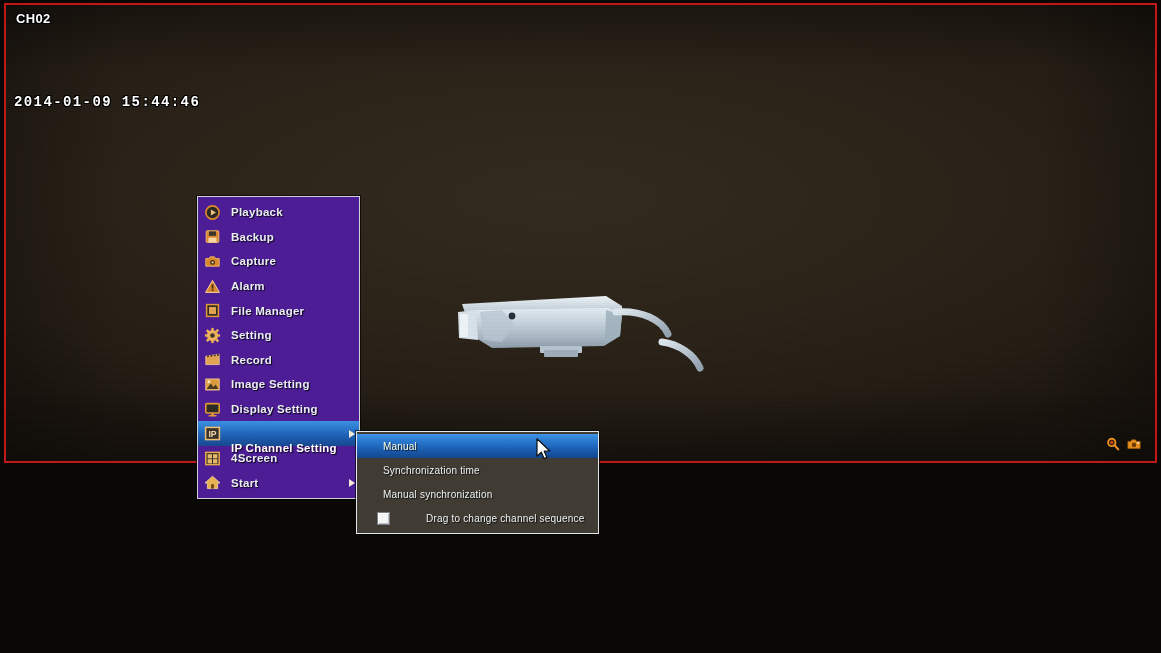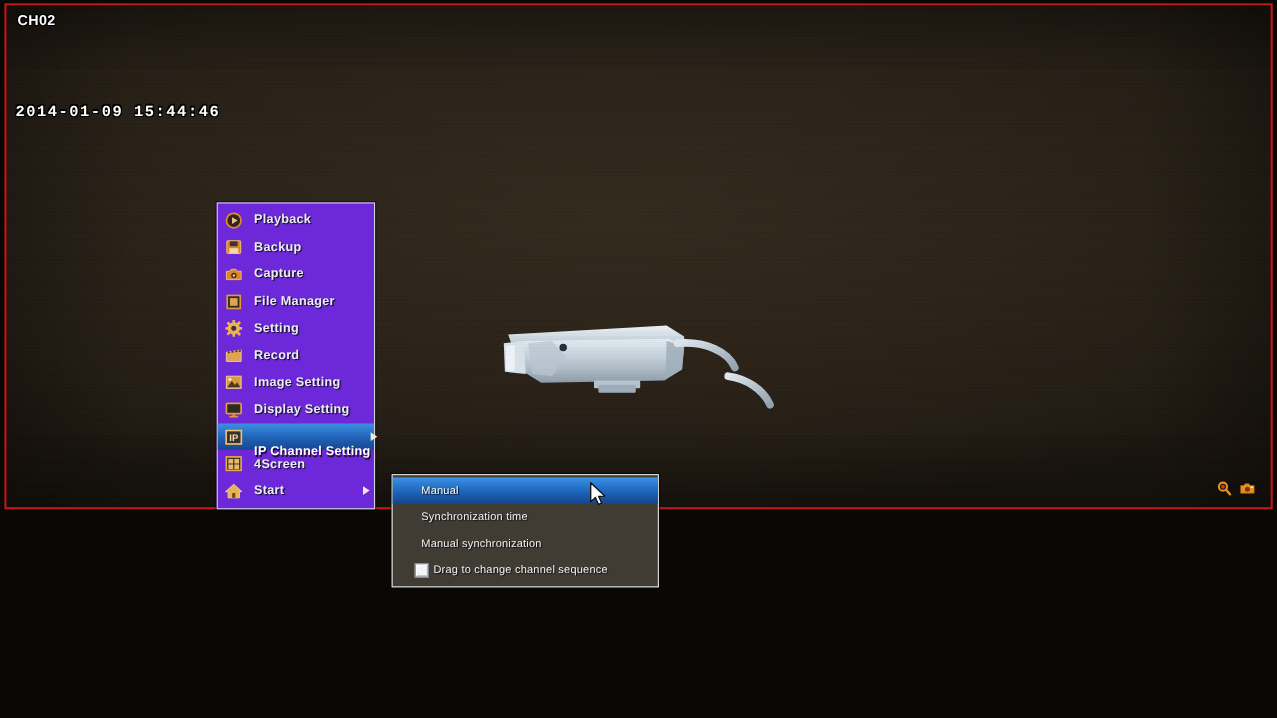--- a/index.html
+++ b/index.html
@@ -92,24 +92,24 @@
     display: flex;
     gap: 7px;
     align-items: center;
   }
   #osd-tools .tool { width: 14px; height: 14px; display:block; }
 
   
   #main-menu {
     position: absolute;
     left: 197px;
-    top: 184px;
-    width: 144px;
+    top: 196px;
+    width: 163px;
     box-sizing: border-box;
-    background: #6d28d9;
+    background: #4c1d95;
     border: 1px solid #cfd2d6;
     box-shadow: 0 0 0 1px rgba(0,0,0,0.65);
     padding: 3px 0 3px 0;
     user-select: none;
   }
   .mi {
     position: relative;
     display: flex;
     align-items: center;
     height: 24.6px;
@@ -172,20 +172,21 @@
     letter-spacing: 0.2px;
     text-shadow: 1px 1px 1px rgba(0,0,0,0.8);
     white-space: nowrap;
   }
   .smi.sel {
     background: linear-gradient(180deg, #3f93e5 0%, #2a7ad0 28%, #1a5cb0 66%, #14478d 100%);
   }
   .smi.sel .lbl { color: #fdfbe6; }
   .smi.check {
     padding-left: 20px;
+    gap: 32px;
   }
   .smi.check .cbx {
     width: 11px;
     height: 11px;
     flex: 0 0 11px;
     margin-right: 4px;
     background: #f3f5f7;
     border: 1px solid #7b7f85;
     box-shadow: inset 1px 1px 0 #ffffff, inset -1px -1px 0 #b9bcc0;
     display: block;
@@ -287,20 +288,28 @@
 
     <div class="mi">
       <svg class="ico" viewBox="0 0 17 17" xmlns="http://www.w3.org/2000/svg">
         <path d="M1.8 5.6 H5 L6.2 3.8 H10.4 L11.6 5.6 H15.2 V13.2 H1.8 Z" fill="#d9862c" stroke="#f0b96c" stroke-width="0.9"></path>
         <circle cx="8.6" cy="9.4" r="2.4" fill="#3a2c16"></circle>
         <circle cx="8.6" cy="9.4" r="1.1" fill="#f3cd95"></circle>
       </svg>
       <span class="lbl">Capture</span>
     </div>
 
+    <div class="mi">
+      <svg class="ico" viewBox="0 0 17 17" xmlns="http://www.w3.org/2000/svg">
+        <path d="M8.5 2.4 L15.4 14.4 H1.6 Z" fill="#d9862c" stroke="#f6d09a" stroke-width="1"></path>
+        <rect x="7.7" y="6.4" width="1.7" height="4.2" fill="#3a2c16"></rect>
+        <rect x="7.7" y="11.4" width="1.7" height="1.6" fill="#3a2c16"></rect>
+      </svg>
+      <span class="lbl">Alarm</span>
+    </div>
 
     <div class="mi">
       <svg class="ico" viewBox="0 0 17 17" xmlns="http://www.w3.org/2000/svg">
         <rect x="2.6" y="2.6" width="11.8" height="11.8" fill="#2f2a23" stroke="#e09a3a" stroke-width="1.5"></rect>
         <rect x="5" y="5" width="7" height="7" fill="#e0a352"></rect>
       </svg>
       <span class="lbl">File Manager</span>
     </div>
 
     <div class="mi">

